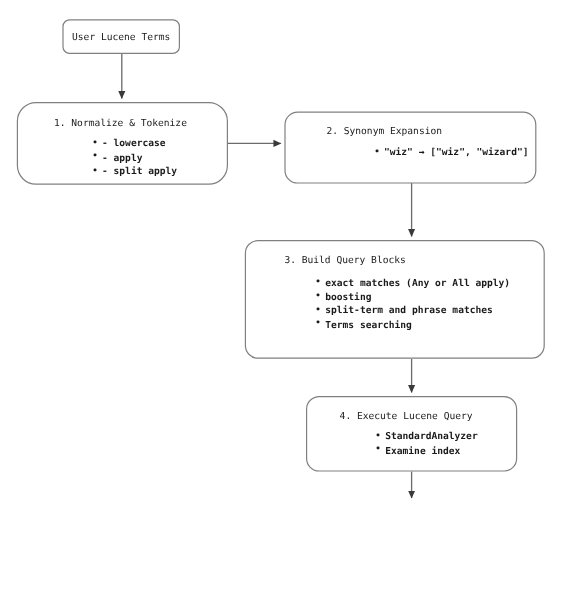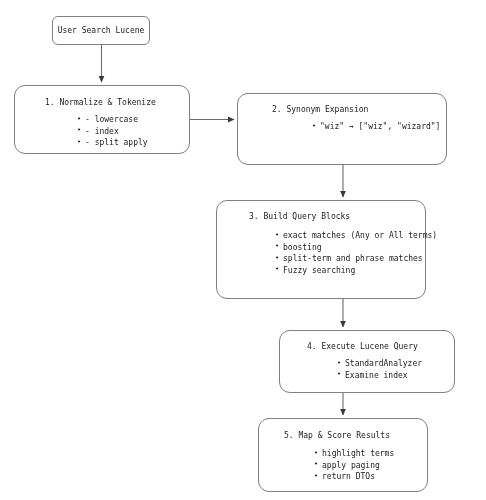--- a/index.html
+++ b/index.html
@@ -55,49 +55,50 @@
     padding: 0;
     list-style: none;
   }
   .node-body li {
     font-size: 8px;
     line-height: 11.5px;
     white-space: nowrap;
     color: #1a1a1a;
     position: relative;
     padding-left: 8px;
+    font-weight: bold;
   }
   .node-body li::before {
     content: "\2022";
     position: absolute;
     left: 0;
     top: -0.5px;
     font-size: 7px;
     color: #1a1a1a;
   }
 
   
   #node-input {
     left: 52px;  top: 16px;  width: 98px;  height: 29px;
   }
   #node-input .node-title { font-size: 8px; }
 
-  #node-1 { left: 14px;  top: 85px;  width: 176px; height: 69px; }
+  #node-1 { left: 14px;  top: 85px;  width: 176px; height: 69px; border-radius: 16px; }
   #node-1 .node-title { position: absolute; left: 30px; top: 11px; }
   #node-1 .node-body  { position: absolute; left: 62px; top: 28px; }
 
-  #node-2 { left: 237px; top: 93px;  width: 210px; height: 72px; }
+  #node-2 { left: 237px; top: 93px;  width: 210px; height: 60px; }
   #node-2 .node-title { position: absolute; left: 34px; top: 10px; }
   #node-2 .node-body  { position: absolute; left: 74px; top: 27px; }
 
-  #node-3 { left: 216px; top: 200px; width: 210px; height: 99px; }
+  #node-3 { left: 204px; top: 200px; width: 250px; height: 99px; }
   #node-3 .node-title { position: absolute; left: 32px; top: 10px; }
   #node-3 .node-body  { position: absolute; left: 58px; top: 29px; }
 
-  #node-4 { left: 255px; top: 330px; width: 176px; height: 63px; margin-left: 24px; }
+  #node-4 { left: 255px; top: 330px; width: 176px; height: 63px; }
   #node-4 .node-title { position: absolute; left: 27px; top: 10px; }
   #node-4 .node-body  { position: absolute; left: 57px; top: 27px; }
 
   #node-5 { left: 258px; top: 418px; width: 170px; height: 74px; }
   #node-5 .node-title { position: absolute; left: 25px; top: 11px; }
   #node-5 .node-body  { position: absolute; left: 55px; top: 29px; }
 </style>
 </head>
 <body>
 
@@ -115,59 +116,51 @@
     <line x1="190" y1="119.5" x2="234" y2="119.5" stroke="#6b6b6b" stroke-width="1.1" marker-end="url(#arrowhead)"></line>
 
     <line x1="343" y1="149" x2="343" y2="197" stroke="#6b6b6b" stroke-width="1.1" marker-end="url(#arrowhead)"></line>
 
     <line x1="343" y1="299" x2="343" y2="327" stroke="#6b6b6b" stroke-width="1.1" marker-end="url(#arrowhead)"></line>
 
     <line x1="343" y1="393" x2="343" y2="415" stroke="#6b6b6b" stroke-width="1.1" marker-end="url(#arrowhead)"></line>
   </svg>
 
   <div class="node plain" id="node-input">
-    <div class="node-title">User Search Lucene</div>
+    <div class="node-title">User Lucene Terms</div>
   </div>
 
   <div class="node" id="node-1">
     <div class="node-title">1. Normalize &amp; Tokenize</div>
     <ul class="node-body">
       <li>- lowercase</li>
-      <li>- index</li>
+      <li>- apply</li>
       <li>- split apply</li>
     </ul>
   </div>
 
   <div class="node" id="node-2">
     <div class="node-title">2. Synonym Expansion</div>
     <ul class="node-body">
       <li>"wiz" → ["wiz", "wizard"]</li>
     </ul>
   </div>
 
   <div class="node" id="node-3">
     <div class="node-title">3. Build Query Blocks</div>
     <ul class="node-body">
-      <li>exact matches (Any or All terms)</li>
+      <li>exact matches (Any or All apply)</li>
       <li>boosting</li>
       <li>split-term and phrase matches</li>
-      <li>Fuzzy searching</li>
+      <li>Terms searching</li>
     </ul>
   </div>
 
   <div class="node" id="node-4">
     <div class="node-title">4. Execute Lucene Query</div>
     <ul class="node-body">
       <li>StandardAnalyzer</li>
       <li>Examine index</li>
     </ul>
   </div>
 
-  <div class="node" id="node-5">
-    <div class="node-title">5. Map &amp; Score Results</div>
-    <ul class="node-body">
-      <li>highlight terms</li>
-      <li>apply paging</li>
-      <li>return DTOs</li>
-    </ul>
-  </div>
 
 </div>
 
 </body></html>

